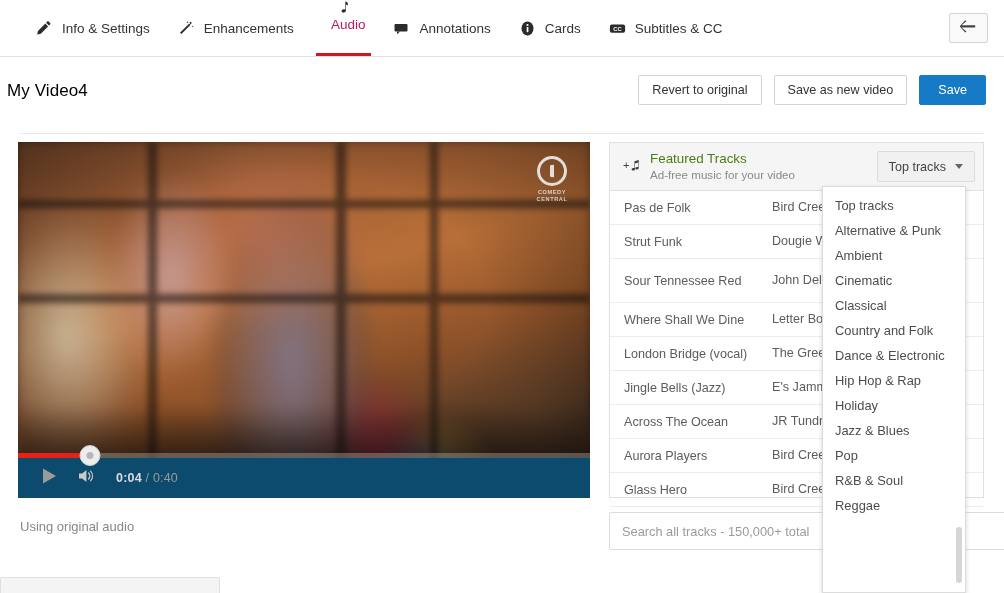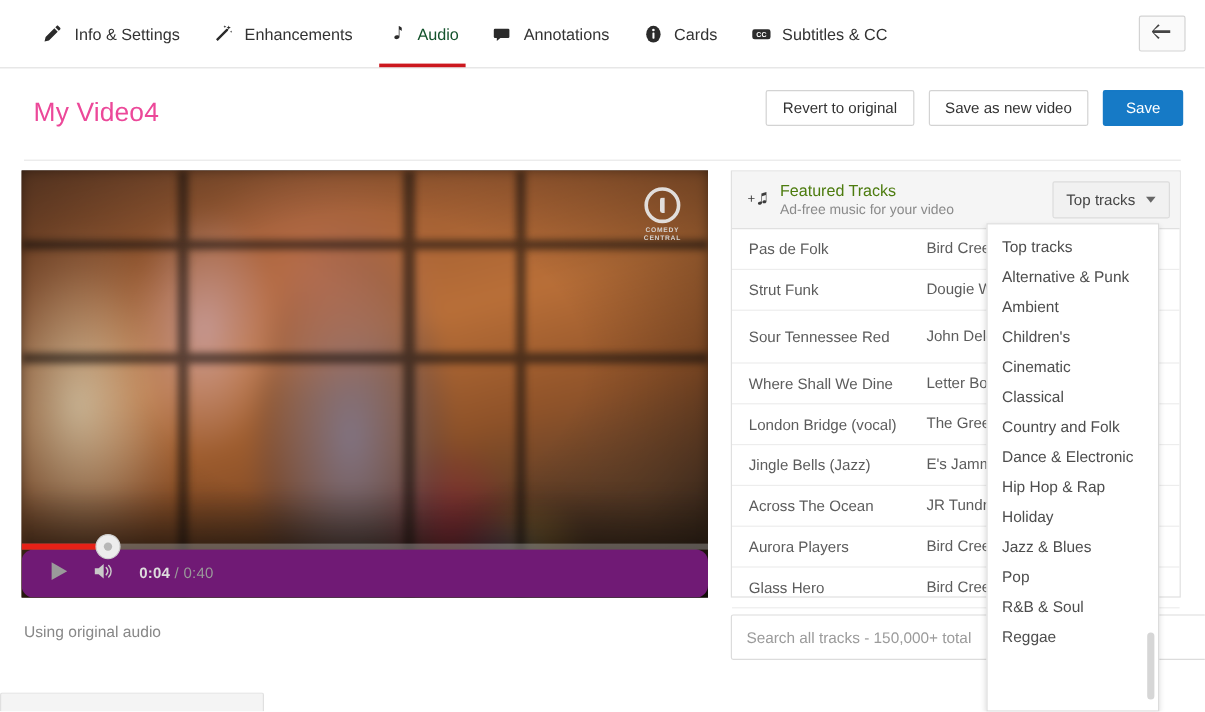--- a/index.html
+++ b/index.html
@@ -17,40 +17,40 @@
     position: absolute; left: 0; top: 0; width: 1004px; height: 57px;
     background: #fff; border-bottom: 1px solid #e2e2e2; text-align: right;
   }
   .tabs { position: absolute; left: 22px; top: 0; height: 56px; display: flex; align-items: center; }
   .tab {
     display: flex; align-items: center; height: 56px;
     padding: 0 14px; cursor: pointer; position: relative;
     color: #333; font-size: 13.5px; white-space: nowrap;
   }
   .tab .tlabel { margin-left: 9px; }
-  .tab.active { color: #14532d; }
+  .tab.active { color: #be185d; flex-direction: column; }
   .tab.active::after {
     content: ""; position: absolute; left: 8px; right: 8px; bottom: 0;
     height: 3px; background: #cc181e;
   }
   .ticon { width: 17px; height: 17px; display: inline-flex; align-items: center; justify-content: center; flex: 0 0 auto; }
   .ticon svg { display: block; }
 
   .backbtn {
     position: absolute; right: 16px; top: 13px;
     width: 39px; height: 30px;
     border: 1px solid #d3d3d3; background: #fafafa; border-radius: 2px;
     display: flex; align-items: center; justify-content: center; cursor: pointer;
   }
 
   
   .titlerow { position: absolute; left: 0; top: 57px; width: 1004px; height: 77px; }
   .vtitle {
-    position: absolute; left: 28px; top: 24px;
-    font-size: 22px; color: #ec4899; font-weight: 400; letter-spacing: .1px;
+    position: absolute; left: 7px; top: 24px;
+    font-size: 17px; color: #000000; font-weight: 400; letter-spacing: .1px;
   }
   .actions { position: absolute; right: 18px; top: 18px; display: flex; align-items: center; gap: 12px; }
   .btn {
     height: 30px; padding: 0 13px; border-radius: 2px;
     border: 1px solid #d3d3d3; background: #fff; color: #333;
     font-size: 12.6px; font-family: inherit; cursor: pointer;
     display: inline-flex; align-items: center; justify-content: center;
   }
   .btn.primary { background: #167ac6; border-color: #167ac6; color: #fff; padding: 0 18px; font-weight: 500; }
   .divider { position: absolute; left: 20px; top: 133px; width: 964px; height: 1px; background: #e8e8e8; }
@@ -88,21 +88,21 @@
     border: 3.5px solid #e9e9e9; position: relative; overflow: hidden;
   }
   .cclogo .circ::after {
     content: ""; position: absolute; right: -4px; top: 50%; transform: translateY(-50%);
     width: 14px; height: 13px; background: rgba(255,255,255,0.0);
     border-left: 4px solid #e9e9e9; border-radius: 2px;
   }
   .cclogo .circ .notch { position: absolute; right: -3px; top: 5px; width: 13px; height: 17px; background: transparent; }
   .cclogo .wordmark { margin-top: 3px; font-size: 5.6px; letter-spacing: .6px; color: #dcdcdc; line-height: 7px; font-weight: 700; }
 
-  .controls { position: absolute; left: 0; right: 0; bottom: 0; height: 40px; background: #701a75; border-radius: 10px; }
+  .controls { position: absolute; left: 0; right: 0; bottom: 0; height: 40px; background: #0c4a6e; }
   .progress { position: absolute; left: 0; right: 0; top: -5px; height: 5px; background: rgba(200,200,200,.35); }
   .progress .played { position: absolute; left: 0; top: 0; height: 5px; width: 12.5%; background: #e62117; }
   .scrubber {
     position: absolute; top: -13px; left: 12.5%; transform: translateX(-50%);
     width: 21px; height: 21px; border-radius: 50%; background: #ededed;
     border: 1px solid #cfcfcf; display: flex; align-items: center; justify-content: center; cursor: pointer;
   }
   .scrubber i { width: 7px; height: 7px; border-radius: 50%; background: #b7b7b7; display: block; }
   .ctrlrow { position: absolute; left: 0; top: 0; height: 40px; display: flex; align-items: center; padding-left: 12px; }
   .cbtn { width: 38px; height: 40px; display: flex; align-items: center; justify-content: center; cursor: pointer; }
@@ -380,21 +380,20 @@
   </div>
 
   <div class="searchwrap">
     <input class="searchbox" type="text" placeholder="Search all tracks - 150,000+ total" style="">
   </div>
 
   <div class="dropdown">
     <div class="ditem">Top tracks</div>
     <div class="ditem">Alternative &amp; Punk</div>
     <div class="ditem">Ambient</div>
-    <div class="ditem">Children's</div>
     <div class="ditem">Cinematic</div>
     <div class="ditem">Classical</div>
     <div class="ditem">Country and Folk</div>
     <div class="ditem">Dance &amp; Electronic</div>
     <div class="ditem">Hip Hop &amp; Rap</div>
     <div class="ditem">Holiday</div>
     <div class="ditem">Jazz &amp; Blues</div>
     <div class="ditem">Pop</div>
     <div class="ditem">R&amp;B &amp; Soul</div>
     <div class="ditem">Reggae</div>

